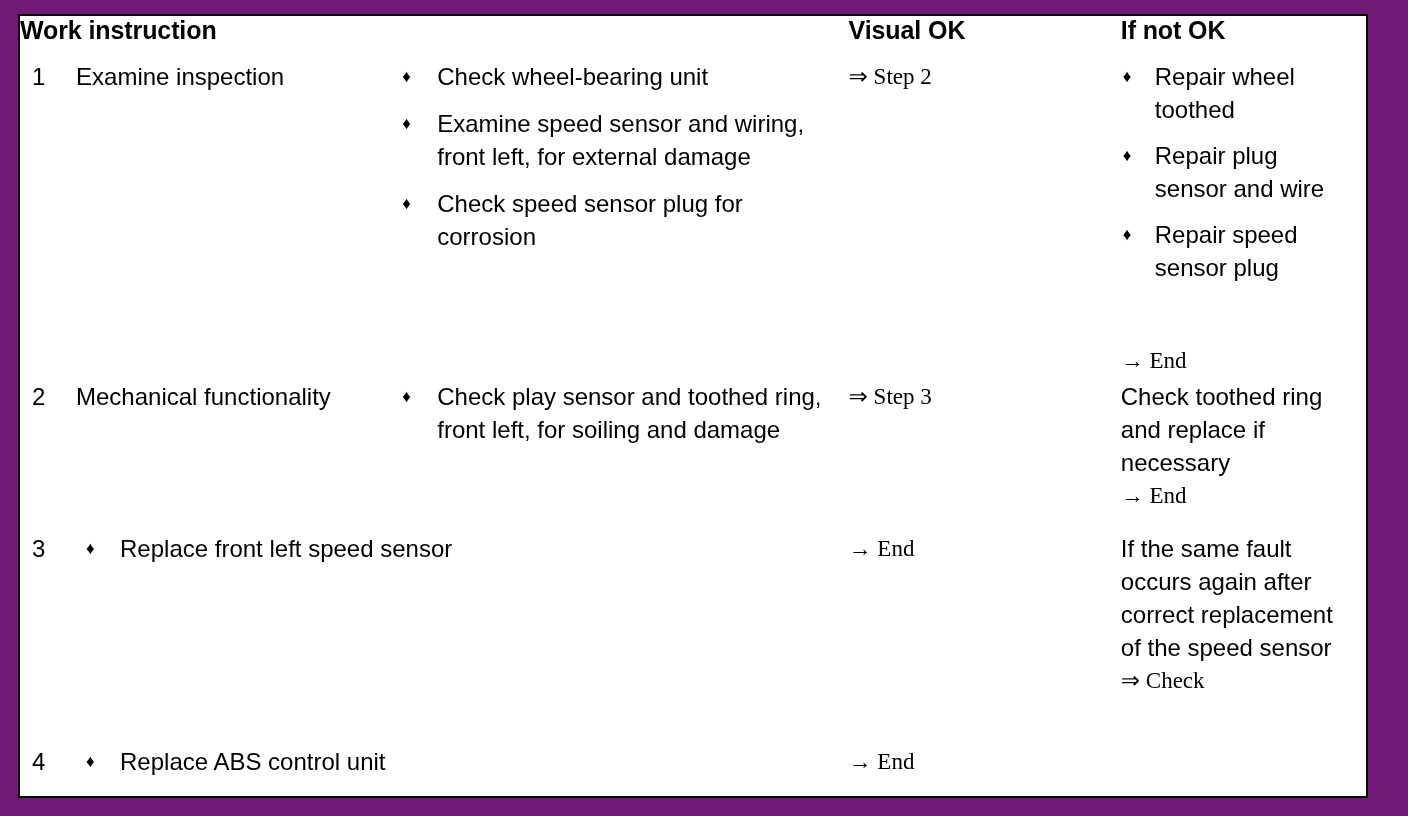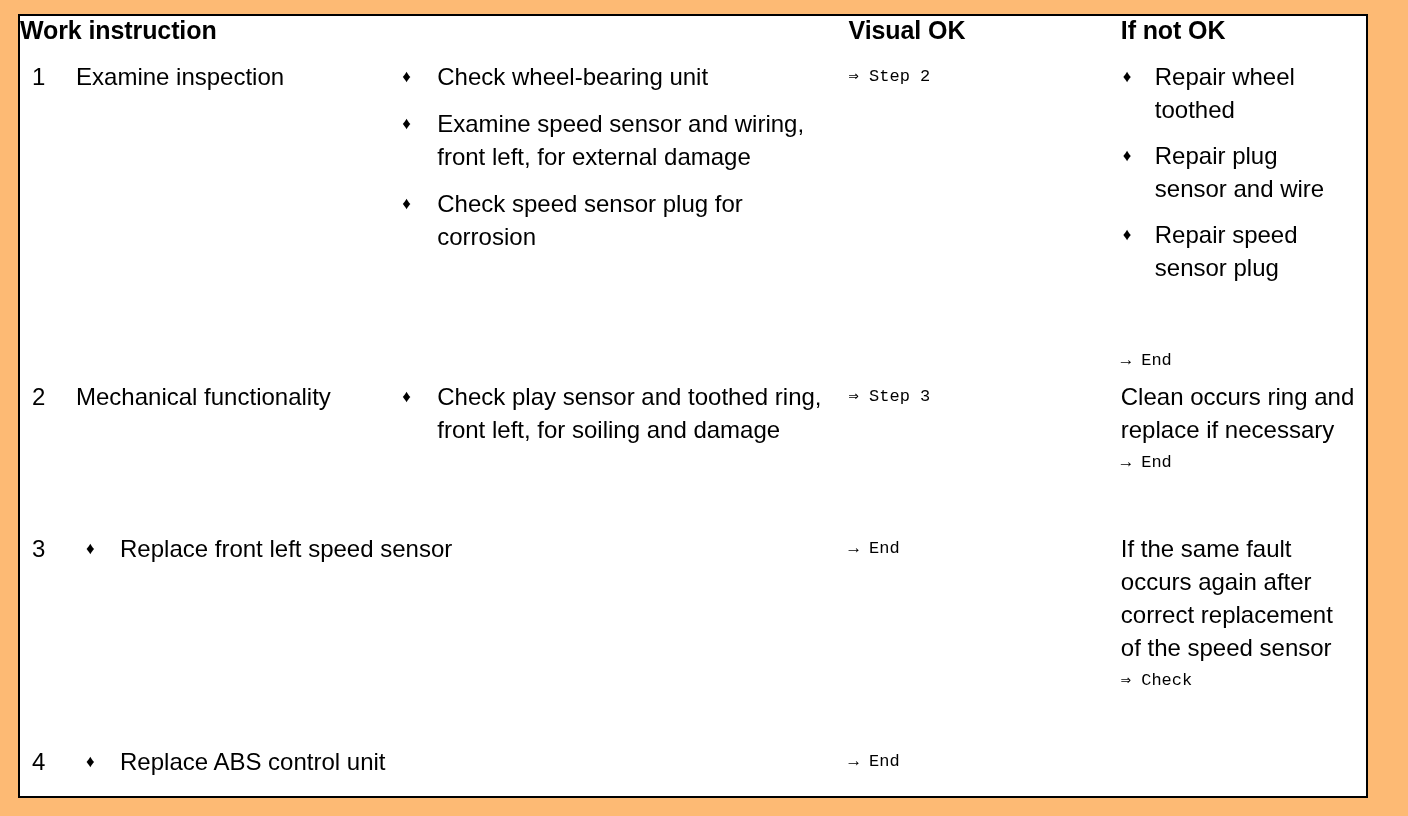--- a/index.html
+++ b/index.html
@@ -13,21 +13,21 @@
     height: 816px;
     font-family: "Liberation Sans", sans-serif;
     color: #000;
     overflow: hidden;
   }
 
   .page {
     position: relative;
     width: 1408px;
     height: 816px;
-    background: #fdba74;
+    background: #701a75;
   }
 
   .table-wrap {
     position: absolute;
     left: 18px;
     top: 14px;
     width: 1350px;
     height: 784px;
     background: #ffffff;
     border: 2.5px solid #000;
@@ -144,22 +144,22 @@
   }
   .endline {
     font-size: 24px;
     line-height: 33px;
     margin: 0;
   }
   .spacer-end {
     margin-top: 60px;
   }
   .arrow {
-    font-family: Liberation Mono, monospace;
-    font-size: 17px;
+    font-family: Liberation Serif, serif;
+    font-size: 23px;
   }
 
   
   .r1 { height: 315px; }
   .r2 { height: 150px; }
   .r3 { height: 211px; }
   .r4 { height: 50px; }
 </style>
 </head>
 <body>
@@ -242,21 +242,21 @@
                 <span>Check play sensor and toothed ring, front left, for soiling and damage</span>
               </li>
             </ul>
           </td>
 
           <td class="cell narrow vline">
             <p class="para arrow">⇒ Step 3</p>
           </td>
 
           <td class="cell narrow vline">
-            <p class="para">Clean occurs ring and replace if necessary</p>
+            <p class="para">Check toothed ring and replace if necessary</p>
             <p class="endline arrow">→ End</p>
           </td>
         </tr>
 
         <tr class="body-row r3">
           <td class="cell num">3</td>
 
           <td class="cell vline" colspan="2">
             <ul class="bl single">
               <li>

